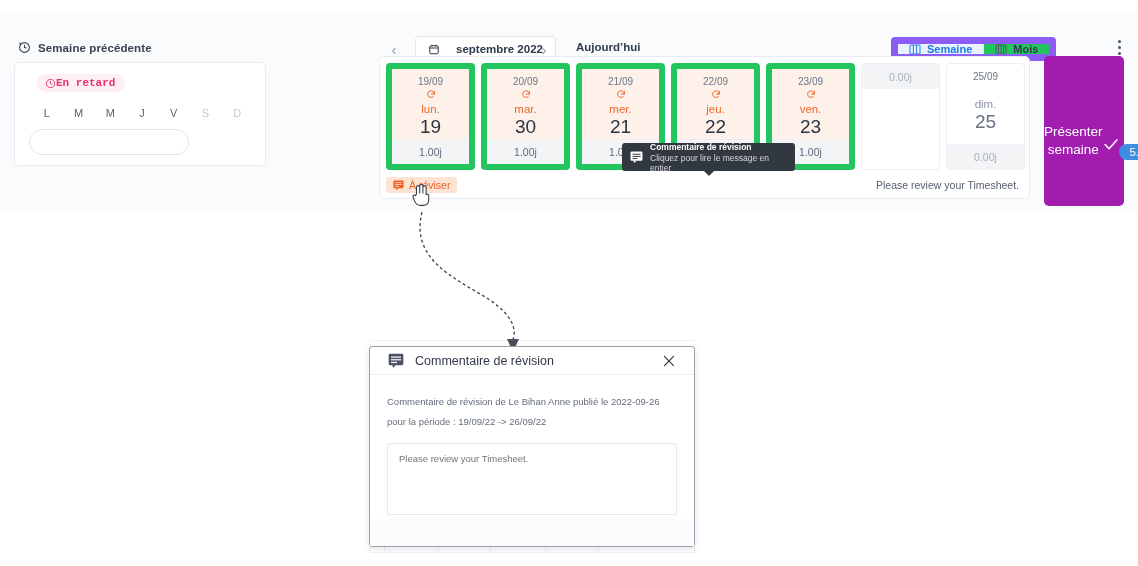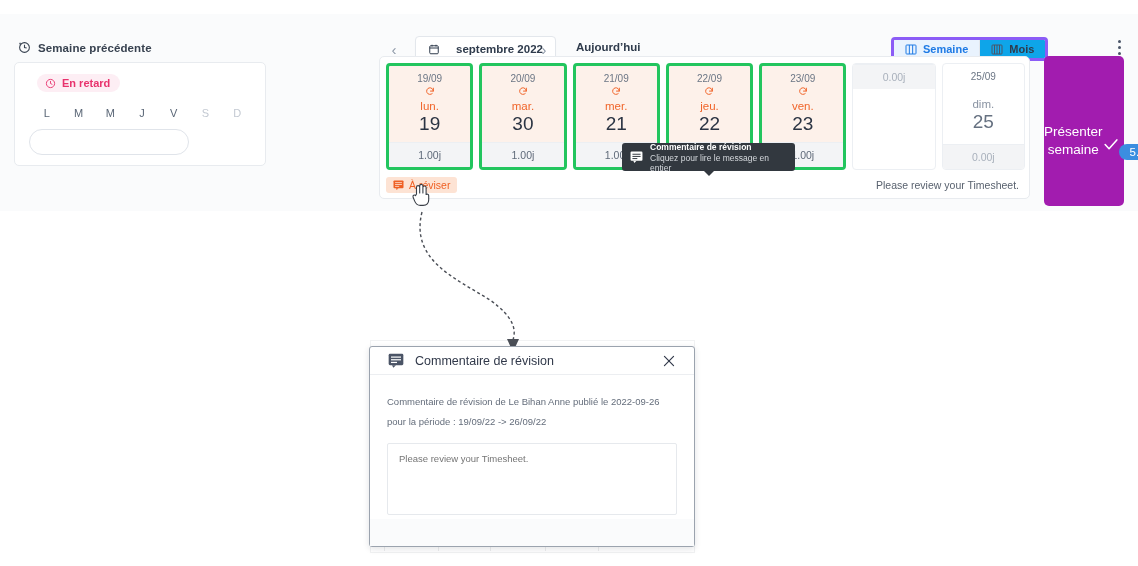--- a/index.html
+++ b/index.html
@@ -45,48 +45,48 @@
     box-shadow: 0 1px 1px rgba(16,24,40,.04);
   }
 
   .today-btn {
     position: absolute; left: 576px; top: 27px;
     font-size: 11.5px; font-weight: bold; color: #2f3b4c; cursor: pointer;
   }
 
   .view-toggle {
     position: absolute; left: 891px; top: 23px;
-    display: flex; border: 3px solid #8b5cf6; border-radius: 4px; overflow: hidden;
+    display: flex; border: 7px solid #8b5cf6; border-radius: 4px; overflow: hidden;
     background: #fff; height: 24px;
   }
   .view-btn {
     display: flex; align-items: center; gap: 6px;
     padding: 0 11px; font-size: 11px; font-weight: bold; color: #2f3b4c;
-    cursor: pointer; background: #0ea5e9; border: none; height: 100%;
+    cursor: pointer; background: #22c55e; border: none; height: 100%;
     font-family:"Liberation Sans", sans-serif;
   }
   .view-btn.active { background: #e9f3fe; color: #1e7ae5; }
   .view-btn + .view-btn { border-left: 1px solid #e3e7ec; }
 
   .kebab {
     position: absolute; left: 1118px; top: 26px;
     display: flex; flex-direction: column; gap: 3px; cursor: pointer;
   }
   .kebab i { width: 3px; height: 3px; border-radius: 50%; background: #4a5568; display:block; }
 
   
   .left-panel {
     position: absolute; left: 14px; top: 62px; width: 252px; height: 104px;
     background: #fff; border: 1px solid #e8ebef; border-radius: 5px;
   }
   .late-badge {
     position: absolute; left: 22px; top: 11px;
-    display: flex; align-items: center; gap: 6px;
+    display: flex; align-items: center; 
     background: #fdeef4; border-radius: 11px; padding: 3px 10px 3px 8px;
-    color: #e8336d; font-size: 11px; font-weight: bold;
+    color: #e8336d; font-size: 11px; font-weight: bold; font-family: Liberation Mono, monospace;
   }
   .dow-row, .dnum-row {
     position: absolute; left: 16px; width: 222px;
     display: grid; grid-template-columns: repeat(7, 1fr);
   }
   .dow-row { top: 44px; }
   .dnum-row { top: 66px; height: 26px; align-items: center; }
   .dow, .dnum { text-align: center; font-size: 11px; color: #5a6676; }
   .dow.off, .dnum.off { color: #c3c9d2; }
   .dnum { font-size: 12px; color: #3f4a59; }
@@ -100,21 +100,21 @@
     position: absolute; left: 379px; top: 56px; width: 651px; height: 143px;
     background: #fff; border: 1px solid #e8ebef; border-radius: 5px;
   }
   .days-row {
     position: absolute; left: 6px; top: 6px; width: 639px; height: 107px;
     display: flex; gap: 6px;
   }
   .day-card {
     flex: 1; border-radius: 4px; overflow: hidden;
     display: flex; flex-direction: column;
-    background: #fdf1ea; border: 3px solid #22c55e;
+    background: #fdf1ea; border: 6px solid #22c55e;
   }
   .day-card.weekend { background: #ffffff; border: 1px solid #eceff3; }
   .day-head {
     flex: 1; display: flex; flex-direction: column; align-items: center;
     padding-top: 7px; gap: 2px;
   }
   .d-date { font-size: 10px; color: #6b7685; }
   .d-icon { font-size: 11px; color: #f0652b; line-height: 11px; height:12px; }
   .d-name { font-size: 11.5px; color: #f0652b; font-weight: normal; }
   .day-card.weekend .d-name { color: #8a94a3; }

